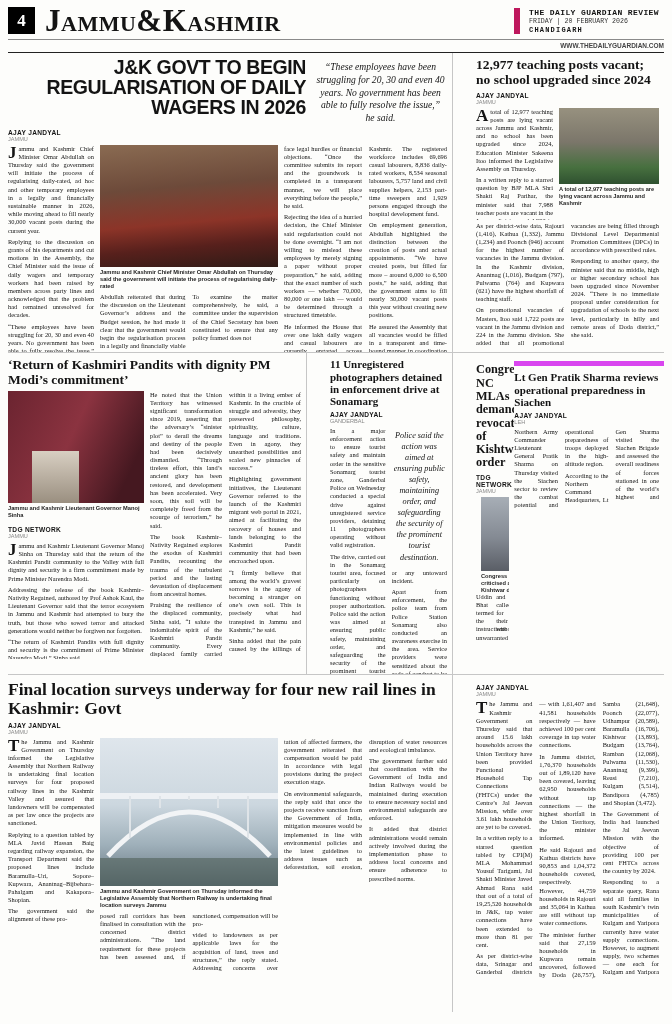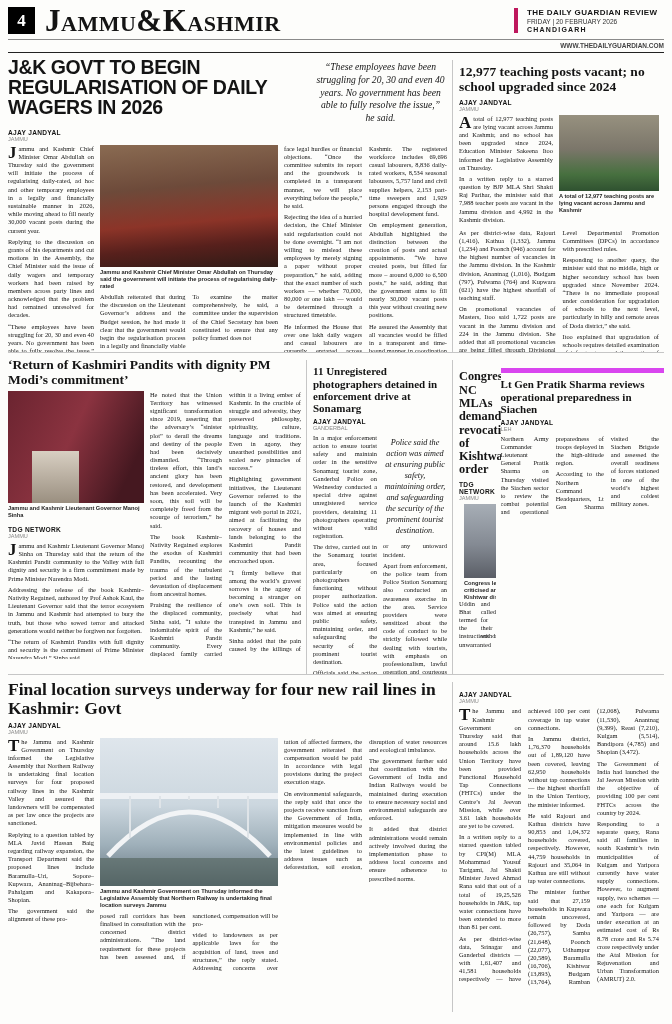--- a/index.html
+++ b/index.html
@@ -4,32 +4,32 @@
 <style>
   * { box-sizing: border-box; margin: 0; padding: 0; }
   html, body { width: 672px; height: 1024px; }
   body { background: #e9e7e2; font-family: "Liberation Serif", serif; color: #141414; }
   .page { width: 672px; height: 1024px; background: #fdfdfb; padding: 6px 8px 6px; overflow: hidden; }
 
   
   .mast-row { display: flex; align-items: center; gap: 10px; border-bottom: 1px solid #8a8a8a; padding-bottom: 4px; }
   .pageno { width: 27px; height: 27px; flex: none; background: #000; color: #fff; font-weight: 700; font-size: 17px; display: flex; align-items: center; justify-content: center; }
   .mast-title { font-variant: small-caps; font-weight: 700; font-size: 31px; line-height: 0.95; letter-spacing: 0.5px; }
-  .mast-right { margin-left: auto; border-left: 4px solid #be185d; padding-left: 9px; font-family: Liberation Sans, sans-serif; text-align: left; min-width: 150px; }
+  .mast-right { margin-left: auto; border-left: 6px solid #be185d; padding-left: 9px; font-family: Liberation Mono, monospace; text-align: left; min-width: 150px; }
   .mr1 { font-weight: 700; font-size: 8px; letter-spacing: 0.4px; }
   .mr2 { font-size: 6.6px; color: #333; margin-top: 1px; }
   .mr3 { font-size: 7px; font-weight: 700; letter-spacing: 1.2px; margin-top: 1px; }
   .url-row { text-align: right; font-family: "Liberation Sans", sans-serif; font-weight: 700; font-size: 6.5px; color: #444; padding: 2px 0 3px; border-bottom: 1.6px solid #222; }
 
   
   .row { display: flex; }
   .row1 { height: 300px; border-bottom: 1px solid #c6c6c6; }
   .row2 { height: 322px; border-bottom: 1px solid #c6c6c6; }
   .row3 { height: 337px; }
-  .row > * + * { border-left: 1px solid #c6c6c6; padding-left: 6px; margin-top: 7px; }
+  .row > * + * { border-left: 1px solid #c6c6c6; padding-left: 23px; }
   section.art { overflow: hidden; padding-top: 5px; padding-right: 5px; }
 
   .a1 { width: 444px; flex: none; }
   .a2 { flex: 1; min-width: 0; }
   .a3 { width: 298px; flex: none; }
   .a4 { width: 146px; flex: none; }
   .stack { flex: 1; min-width: 0; display: flex; flex-direction: row; overflow: hidden; padding-top: 5px; }
   .a6 { border-top: 5px solid #d946ef; margin-top: 3px; padding-top: 4px; }
   .a7 { width: 444px; flex: none; }
   .a8 { flex: 1; min-width: 0; }
@@ -58,21 +58,21 @@
   .photo1 { height: 122px; background: linear-gradient(175deg,#8a6b52 0%,#6d4a3a 35%,#8c3428 62%,#57201c 80%,#2f1b16 100%); }
   .photo2 { height: 76px; background: linear-gradient(180deg,#97917f,#7b766a 45%,#47703f 78%,#2f5130); }
   .photo3 { height: 112px; background: linear-gradient(115deg,#6b2430,#8b3340 45%,#451820 85%); position: relative; }
   .photo3::after { content:""; position:absolute; left:18%; bottom:0; width:34%; height:46%; background:linear-gradient(180deg,#d8cfc2,#9a8f80); }
   .photo5 { height: 74px; background: linear-gradient(180deg,#a7aeb6,#848a93 55%,#5a5e66); }
   .photo7 { height: 148px; position: relative; overflow: hidden; background: linear-gradient(180deg,#dfe6ec 0%,#ccd7df 45%,#9fb0ba 72%,#62727e 100%); }
   .photo7 svg { position: absolute; inset: 0; width: 100%; height: 100%; }
 
   
   .a1-top { display: flex; gap: 8px; }
-  .a1-top .h-sans-xl { width: 298px; flex: none; }
+  .a1-top .h-sans-xl { width: 298px; flex: none; text-align: right; }
   .a1-content { display: flex; gap: 6px; height: 228px; overflow: hidden; }
   .w86 { width: 86px; flex: none; overflow: hidden; }
   .w178 { width: 178px; flex: none; overflow: hidden; }
   .w100 { width: 100px; flex: none; overflow: hidden; }
   .flex1 { flex: 1; min-width: 0; overflow: hidden; }
   .subcols { height: 66px; overflow: hidden; }
 
   .a2-top { display: flex; gap: 6px; height: 112px; overflow: hidden; margin-top: 1px; }
   .a2-bottom { height: 130px; overflow: hidden; margin-top: 2px; }
 

